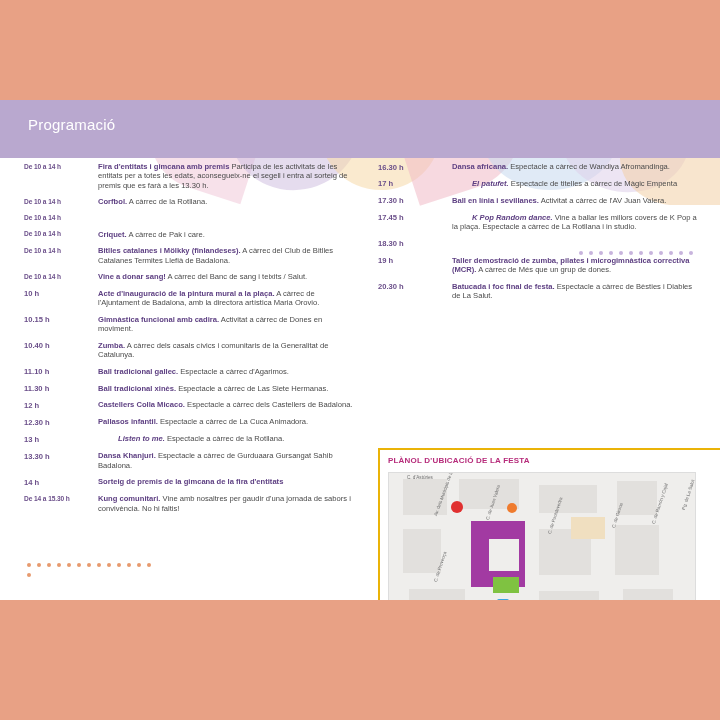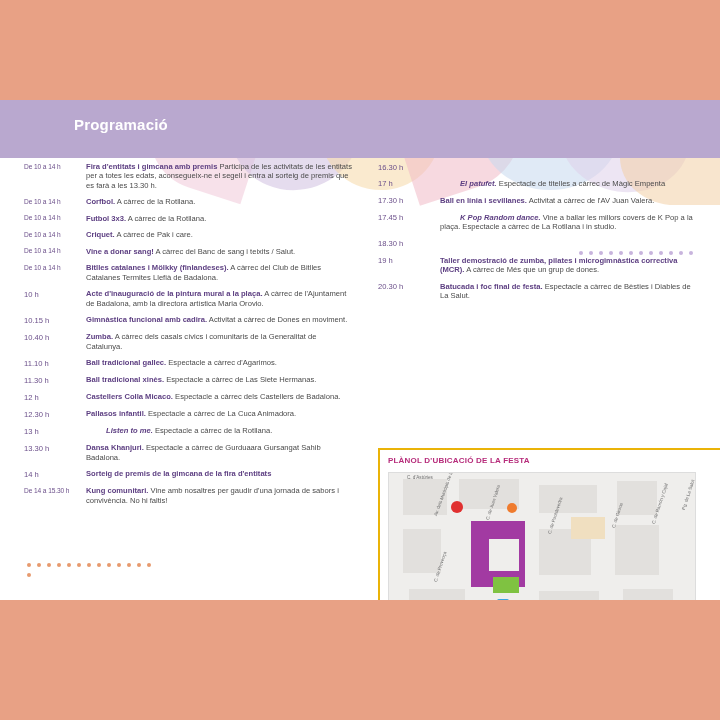--- a/index.html
+++ b/index.html
@@ -31,36 +31,36 @@
   }
   
   .confetti{position:absolute;top:0;left:0;width:720px;height:120px;overflow:hidden;pointer-events:none;}
   .cf{position:absolute;opacity:.55;}
   .purple-head{
     position:absolute;left:0;top:0;width:720px;height:58px;
     background:#b9a8cf;
   }
   .prog-title{
     position:absolute;left:28px;top:16px;
-    color:#ffffff;font-size:15px;font-weight:bold;letter-spacing:.2px;margin-left:46px;
+    color:#ffffff;font-size:15px;font-weight:normal;letter-spacing:.2px;
   }
   
   .dots{position:absolute;display:flex;flex-wrap:wrap;width:120px;}
   .dot{width:4px;height:4px;border-radius:50%;background:#c8b4dd;margin:3px;}
   .dot.orange{background:#e79a6e;}
 
   
   .col{position:absolute;top:62px;}
   .col-left{left:24px;width:330px;}
   .col-right{left:378px;width:322px;}
 
-  .row{display:flex;margin-bottom:7px;line-height:1.25;}
+  .row{display:flex;margin-bottom:7px;line-height:1.25;gap:12px;}
   .time{
     width:62px;flex:0 0 62px;
-    font-size:7.6px;color:#6b4f8a;font-weight:normal;
+    font-size:7.6px;color:#6b4f8a;font-weight:bold;
     padding-top:.5px;
   }
   .time.small{font-size:6.6px;letter-spacing:-.1px;}
   .desc{font-size:7.6px;color:#4a4a4a;flex:1;}
   .desc b{color:#5d3f82;font-weight:bold;}
   .desc i{color:#5d3f82;font-weight:bold;font-style:italic;padding-left:20px;}
 
   
   .map-panel{
     position:absolute;left:378px;top:348px;width:388px;height:230px;
@@ -123,33 +123,32 @@
         <div class="row">
           <div class="time small">De 10 a 14 h</div>
           <div class="desc"><b>Fira d'entitats i gimcana amb premis</b> Participa de les activitats de les entitats per a totes les edats, aconsegueix-ne el segell i entra al sorteig de premis que es farà a les 13.30 h.</div>
         </div>
         <div class="row">
           <div class="time small">De 10 a 14 h</div>
           <div class="desc"><b>Corfbol.</b> A càrrec de la Rotllana.</div>
         </div>
         <div class="row">
           <div class="time small">De 10 a 14 h</div>
-          <div class="desc"><b>Futbol 3x3.</b> A càrrec de la Rotllana.</div>
         </div>
         <div class="row">
           <div class="time small">De 10 a 14 h</div>
           <div class="desc"><b>Criquet.</b> A càrrec de Pak i care.</div>
         </div>
         <div class="row">
           <div class="time small">De 10 a 14 h</div>
+          <div class="desc"><b>Bitlles catalanes i Mölkky (finlandeses).</b> A càrrec del Club de Bitlles Catalanes Termites Llefià de Badalona.</div>
+        </div>
+        <div class="row">
+          <div class="time small">De 10 a 14 h</div>
           <div class="desc"><b>Vine a donar sang!</b> A càrrec del Banc de sang i teixits / Salut.</div>
-        </div>
-        <div class="row">
-          <div class="time small">De 10 a 14 h</div>
-          <div class="desc"><b>Bitlles catalanes i Mölkky (finlandeses).</b> A càrrec del Club de Bitlles Catalanes Termites Llefià de Badalona.</div>
         </div>
         <div class="row">
           <div class="time">10 h</div>
           <div class="desc"><b>Acte d'inauguració de la pintura mural a la plaça.</b> A càrrec de l'Ajuntament de Badalona, amb la directora artística Maria Orovio.</div>
         </div>
         <div class="row">
           <div class="time">10.15 h</div>
           <div class="desc"><b>Gimnàstica funcional amb cadira.</b> Activitat a càrrec de Dones en moviment.</div>
         </div>
         <div class="row">
@@ -185,20 +184,21 @@
           <div class="desc"><b>Sorteig de premis de la gimcana de la fira d'entitats</b></div>
         </div>
         <div class="row">
           <div class="time small">De 14 a 15.30 h</div>
           <div class="desc"><b>Kung comunitari.</b> Vine amb nosaltres per gaudir d'una jornada de sabors i convivència. No hi faltis!</div>
         </div>
       </div>
     <div class="col col-right" id="right-col">
         <div class="row">
           <div class="time">16.30 h</div>
+          <div class="desc"><b>Dansa africana.</b> Espectacle a càrrec de Wandiya Afromandinga.</div>
         </div>
         <div class="row">
           <div class="time">17 h</div>
           <div class="desc"><i>El patufet.</i> Espectacle de titelles a càrrec de Màgic Empenta</div>
         </div>
         <div class="row">
           <div class="time">17.30 h</div>
           <div class="desc"><b>Ball en línia i sevillanes.</b> Activitat a càrrec de l'AV Juan Valera.</div>
         </div>
         <div class="row">

